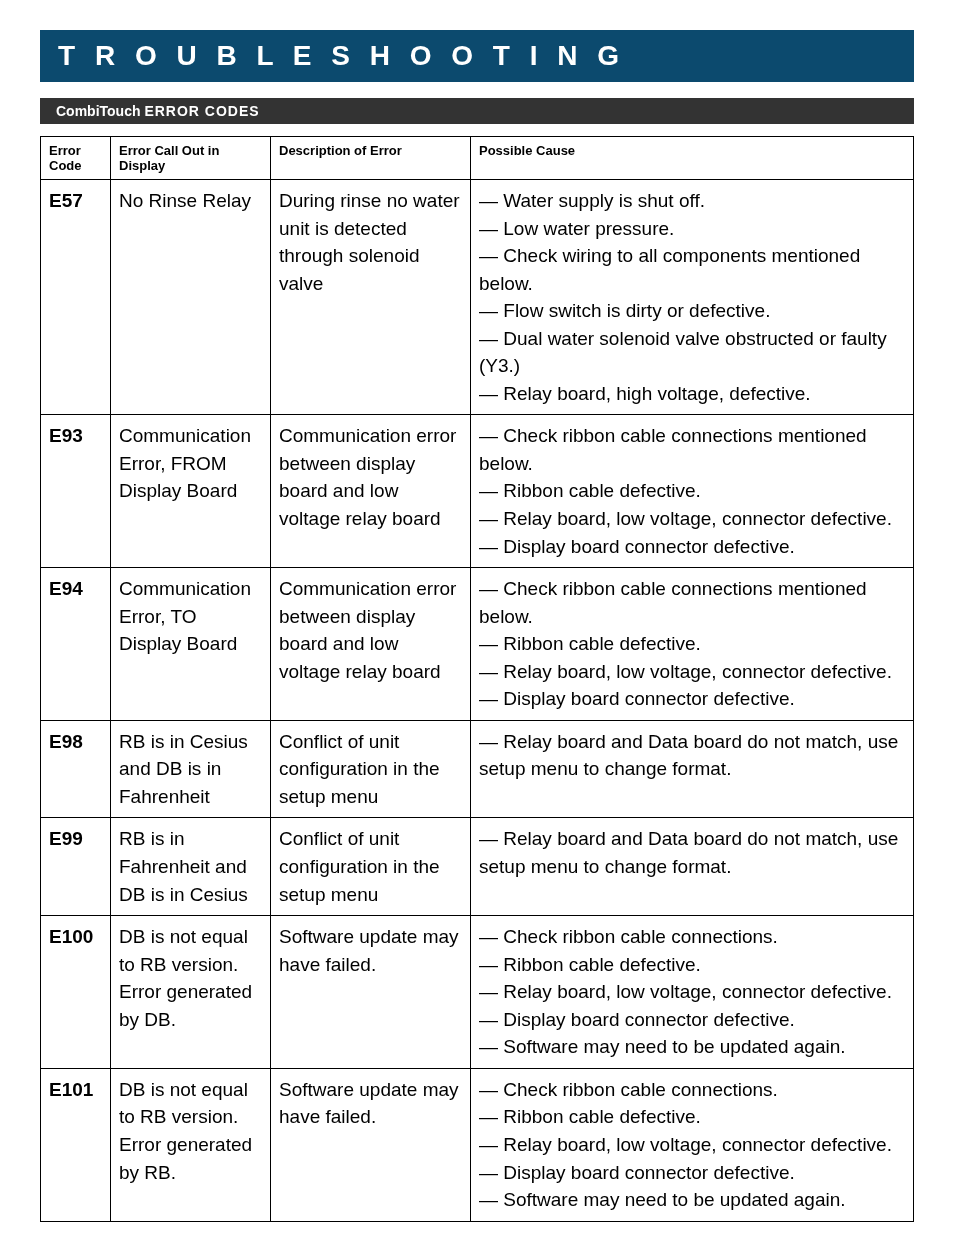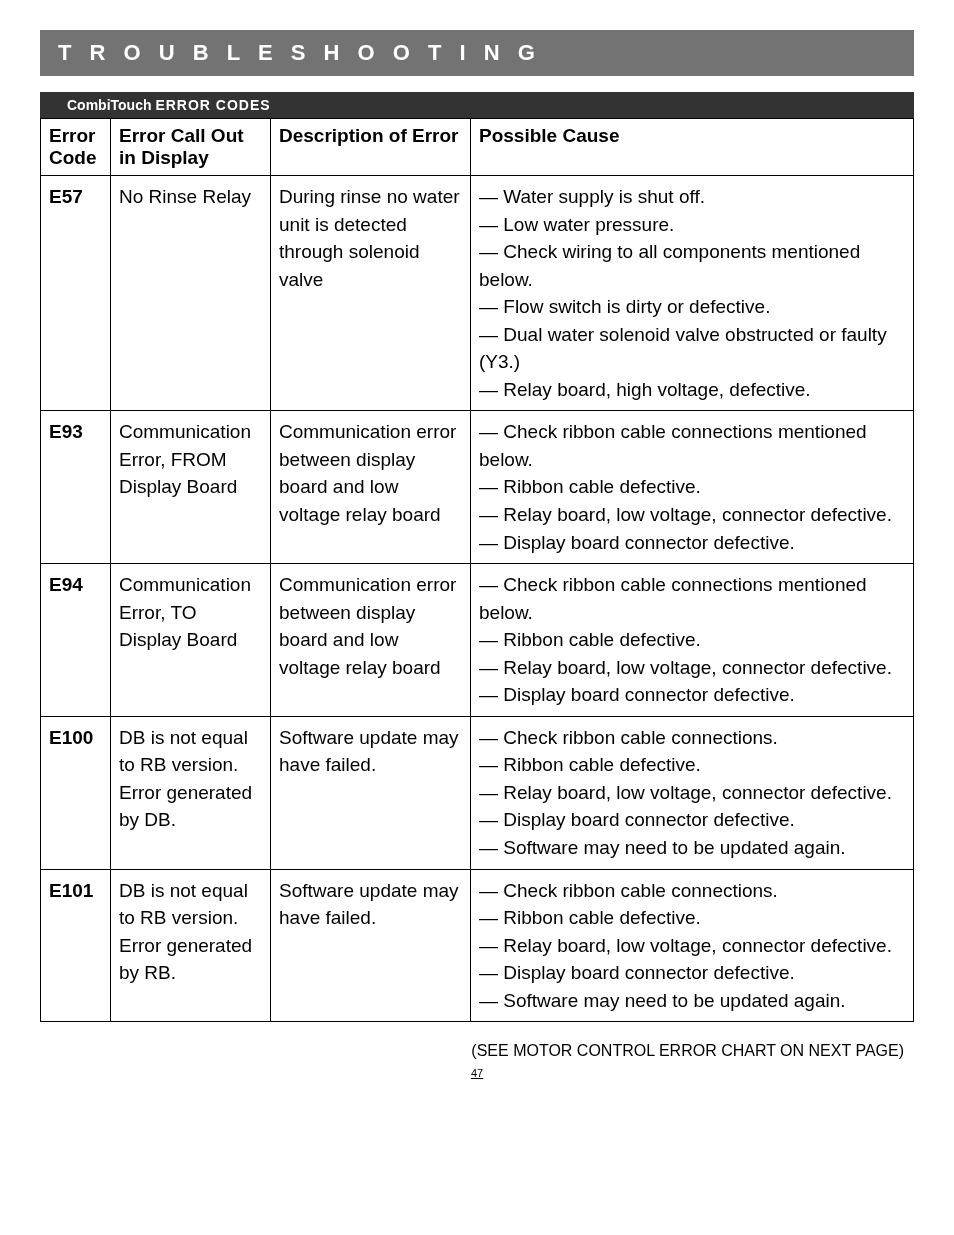--- a/index.html
+++ b/index.html
@@ -7,52 +7,52 @@
       background: #fff;
       font-family: Arial, Helvetica, sans-serif;
       font-size: 13px;
       color: #000;
       width: 954px;
       min-height: 1235px;
       padding: 30px 40px 40px 40px;
     }
 
     .page-title {
-      background: #737373;
+      background: #0c4a6e;
       color: #fff;
-      font-size: 22px;
+      font-size: 28px;
       font-weight: bold;
       letter-spacing: 6px;
       padding: 10px 18px;
       margin-bottom: 16px;
       text-transform: uppercase;
     }
 
     .section-header {
       background: #333;
       color: #fff;
       font-size: 14px;
       font-weight: bold;
-      padding: 5px 27px;
-      margin-bottom: 0;
+      padding: 5px 16px;
+      margin-bottom: 12px;
     }
 
     table {
       width: 100%;
       border-collapse: collapse;
       border: 1px solid #000;
     }
 
     thead tr th {
       background: #fff;
       border: 1px solid #000;
       padding: 6px 8px;
       text-align: left;
       font-weight: bold;
-      font-size: 19px;
+      font-size: 13px;
       vertical-align: top;
     }
 
     tbody tr td {
       border: 1px solid #000;
       padding: 7px 8px;
       vertical-align: top;
       font-size: 19px;
       line-height: 1.45;
     }
@@ -119,20 +119,32 @@
         <td class="col-description">Communication error between display board and low voltage relay board</td>
         <td class="col-cause">— Check ribbon cable connections mentioned below.<br>— Ribbon cable defective.<br>— Relay board, low voltage, connector defective.<br>— Display board connector defective.</td>
       </tr>
       <tr>
         <td class="col-code">E94</td>
         <td class="col-display">Communication Error, TO Display Board</td>
         <td class="col-description">Communication error between display board and low voltage relay board</td>
         <td class="col-cause">— Check ribbon cable connections mentioned below.<br>— Ribbon cable defective.<br>— Relay board, low voltage, connector defective.<br>— Display board connector defective.</td>
       </tr>
       <tr>
+        <td class="col-code">E98</td>
+        <td class="col-display">RB is in Cesius and DB is in Fahrenheit</td>
+        <td class="col-description">Conflict of unit configuration in the setup menu</td>
+        <td class="col-cause">— Relay board and Data board do not match, use setup menu to change format.</td>
+      </tr>
+      <tr>
+        <td class="col-code">E99</td>
+        <td class="col-display">RB is in Fahrenheit and DB is in Cesius</td>
+        <td class="col-description">Conflict of unit configuration in the setup menu</td>
+        <td class="col-cause">— Relay board and Data board do not match, use setup menu to change format.</td>
+      </tr>
+      <tr>
         <td class="col-code">E100</td>
         <td class="col-display">DB is not equal to RB version. Error generated by DB.</td>
         <td class="col-description">Software update may have failed.</td>
         <td class="col-cause">— Check ribbon cable connections.<br>— Ribbon cable defective.<br>— Relay board, low voltage, connector defective.<br>— Display board connector defective.<br>— Software may need to be updated again.</td>
       </tr>
       <tr>
         <td class="col-code">E101</td>
         <td class="col-display">DB is not equal to RB version. Error generated by RB.</td>
         <td class="col-description">Software update may have failed.</td>
         <td class="col-cause">— Check ribbon cable connections.<br>— Ribbon cable defective.<br>— Relay board, low voltage, connector defective.<br>— Display board connector defective.<br>— Software may need to be updated again.</td>

